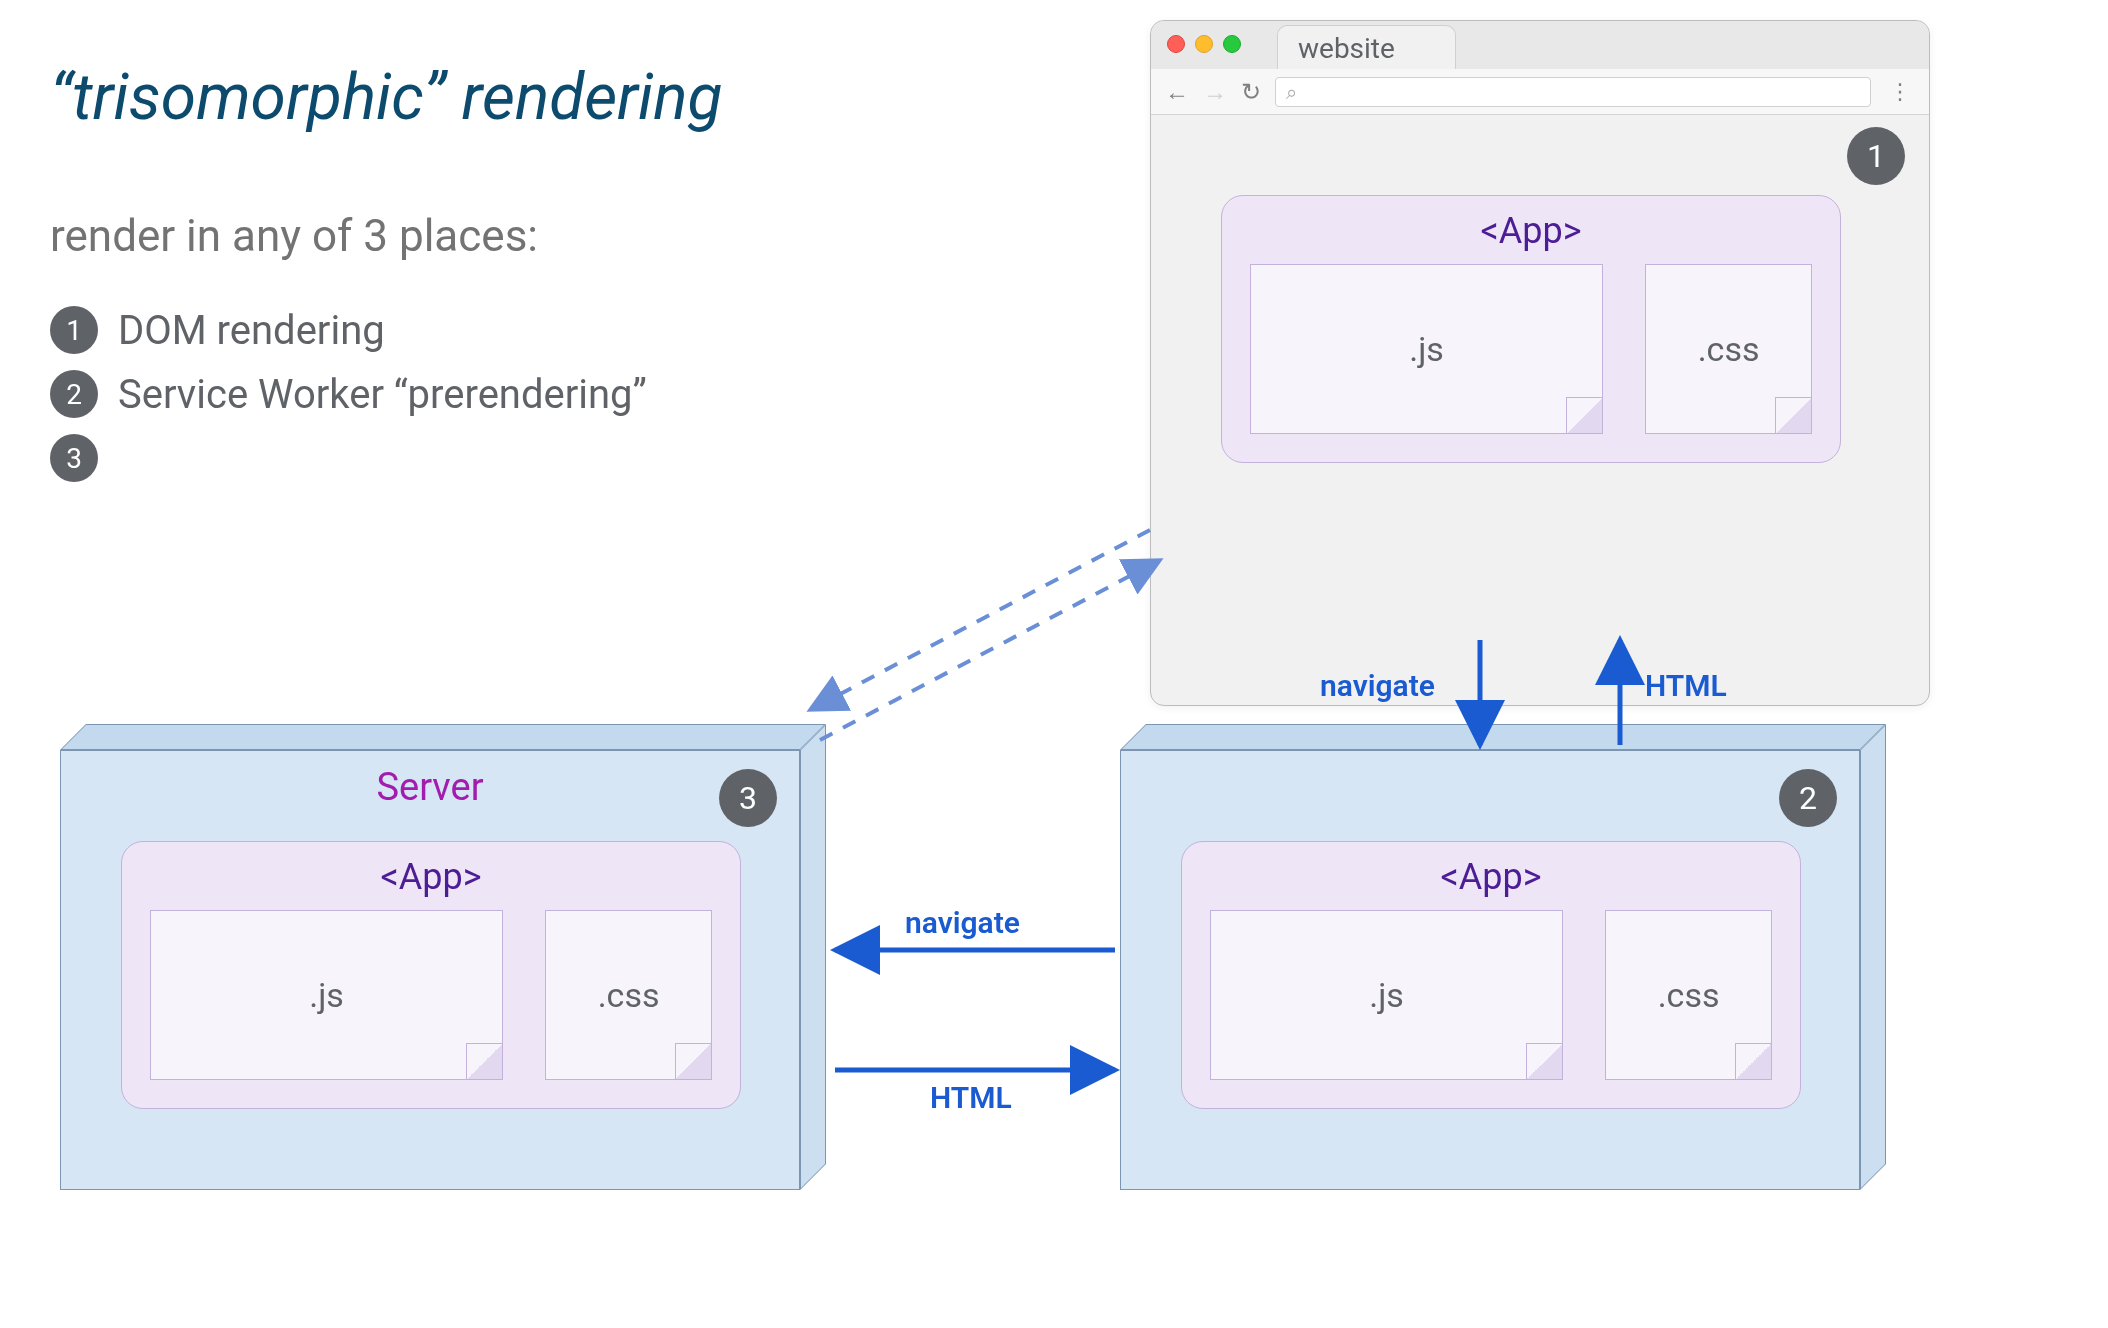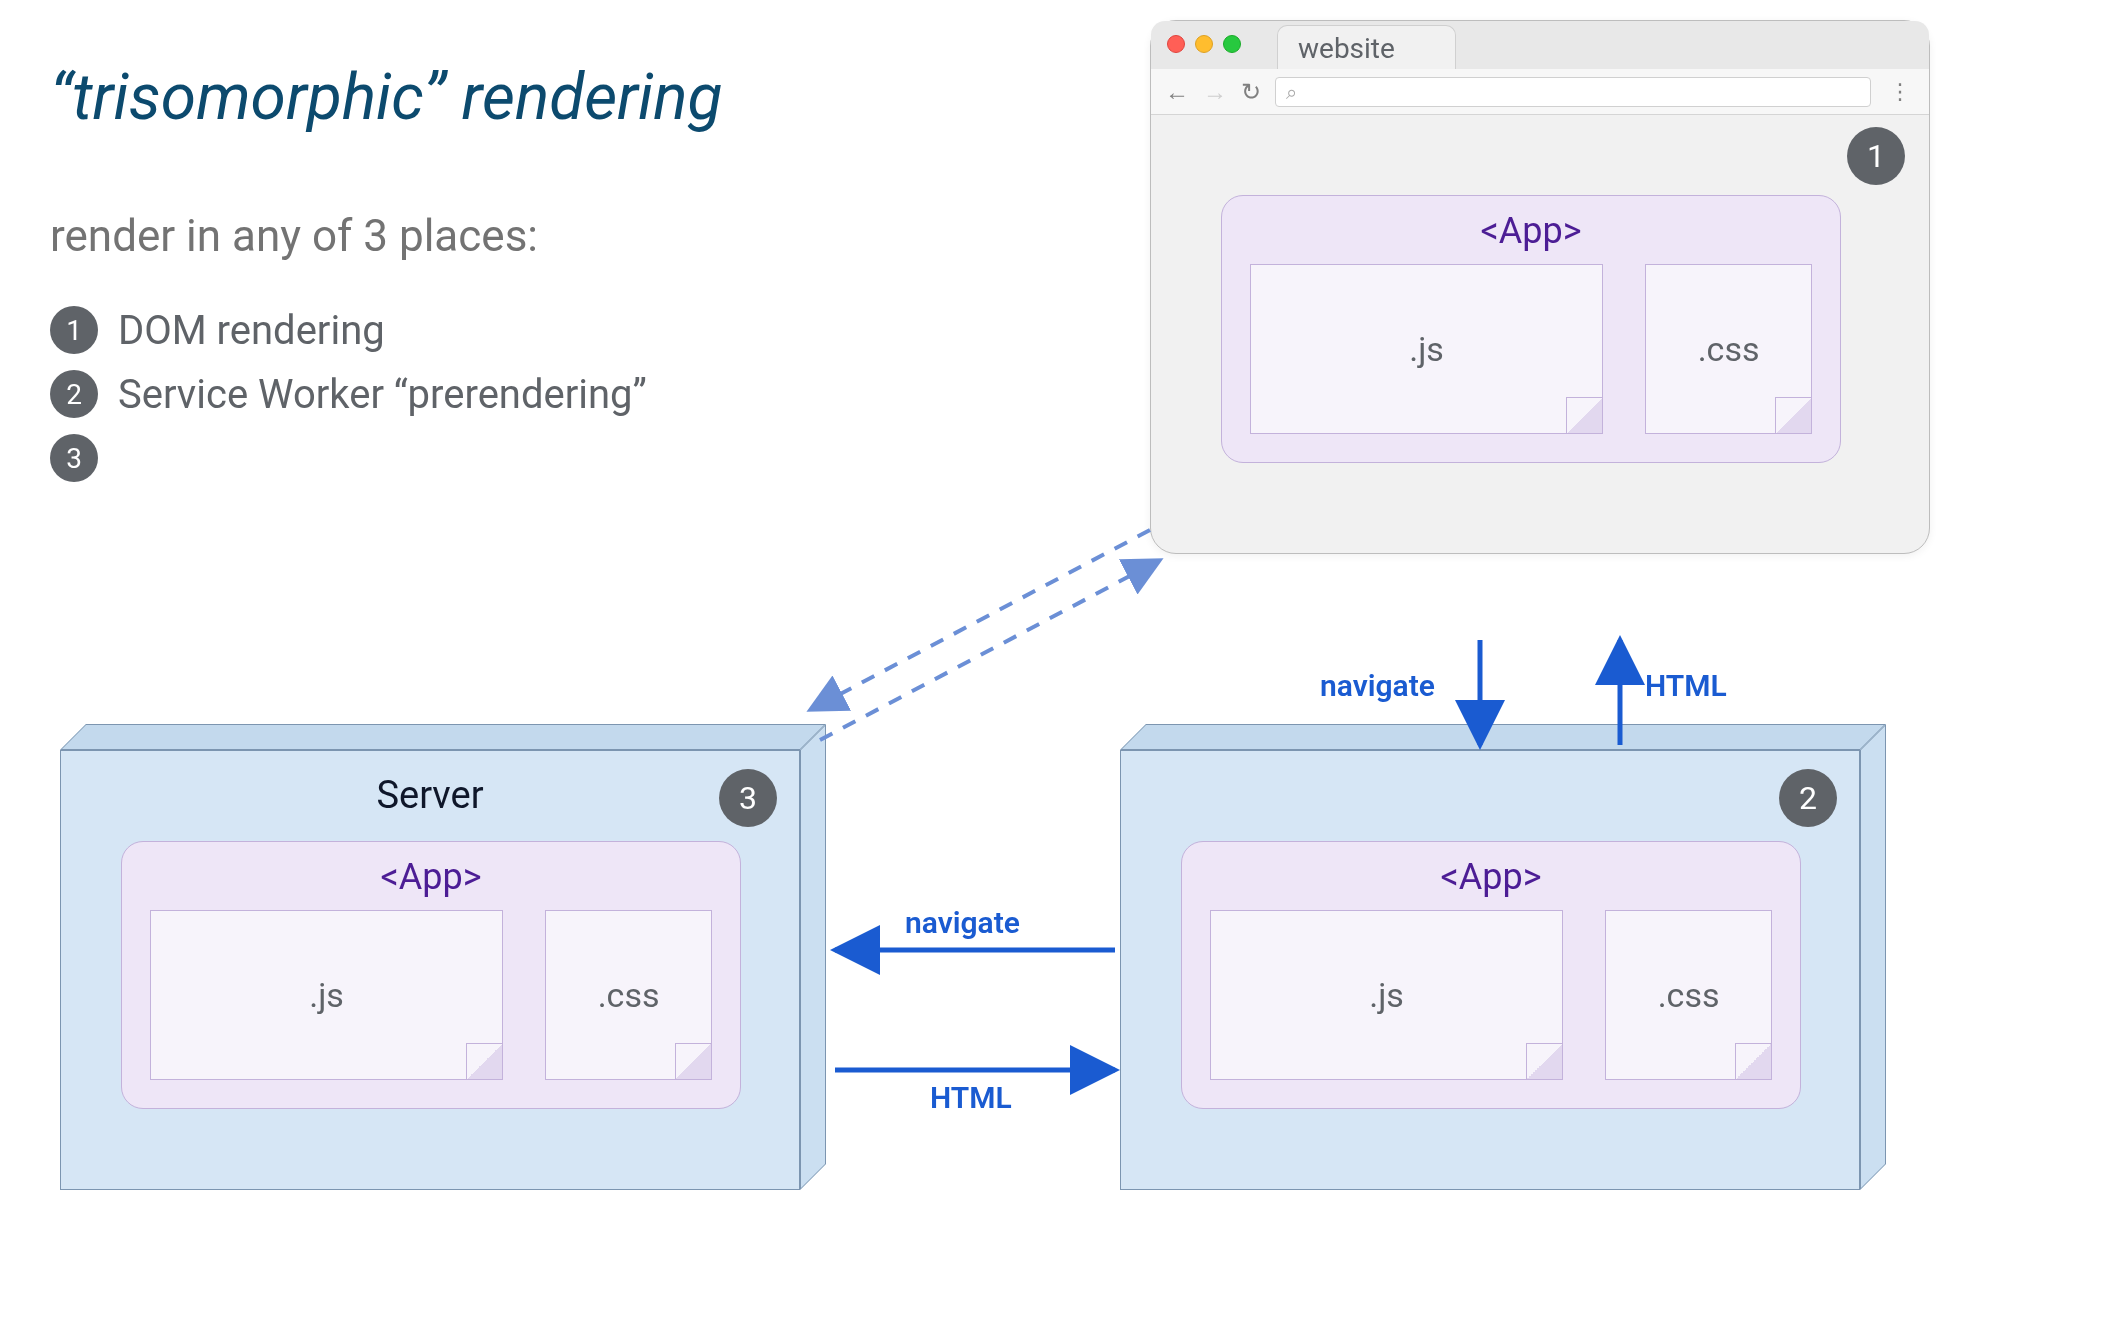--- a/index.html
+++ b/index.html
@@ -64,24 +64,24 @@
     height: 58px;
     font-size: 32px;
   }
 
   
   .browser {
     position: absolute;
     left: 1150px;
     top: 20px;
     width: 780px;
-    height: 534px;
+    height: 686px;
     background: #f1f1f1;
     border: 1px solid #bdbdbd;
-    border-radius: 26px;
+    border-radius: 14px;
     box-shadow: 0 2px 8px rgba(0,0,0,0.06);
   }
   .browser-titlebar {
     height: 48px;
     background: #e8e8e8;
     border-top-left-radius: 14px;
     border-top-right-radius: 14px;
     display: flex;
     align-items: flex-end;
     padding-left: 16px;
@@ -174,23 +174,23 @@
     top: 0;
     width: 26px;
     height: 440px;
     background: #cbdff1;
     border: 1.5px solid #7c95b0;
     transform: skewY(-45deg);
     transform-origin: top left;
   }
   .box-title {
     font-size: 38px;
-    color: #0f172a;
+    color: #a21caf;
     text-align: center;
-    padding-top: 22px;
+    padding-top: 14px;
   }
   .box3d .num-badge.big {
     position: absolute;
     top: 18px;
     right: 22px;
   }
 
   
   .app-card {
     background: #eee6f7;

